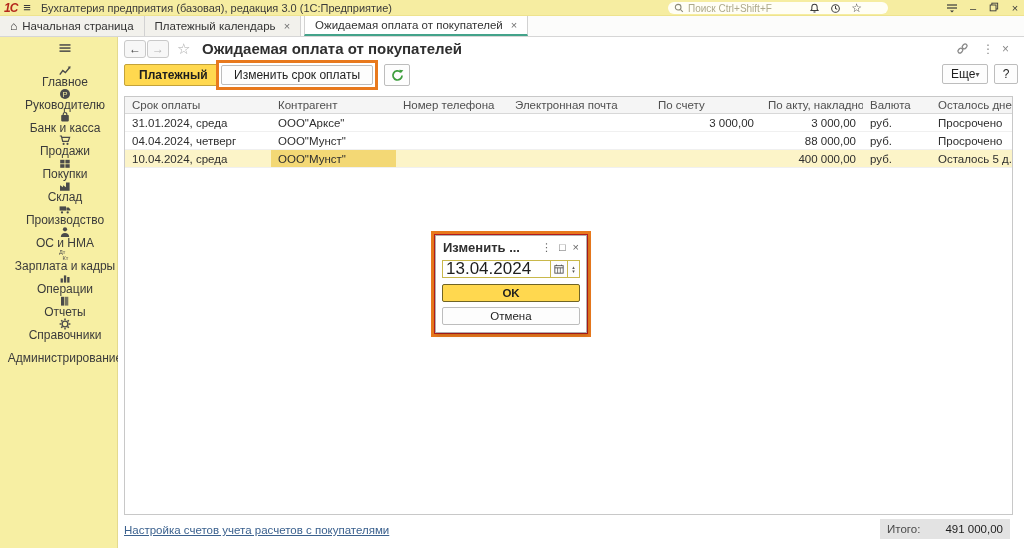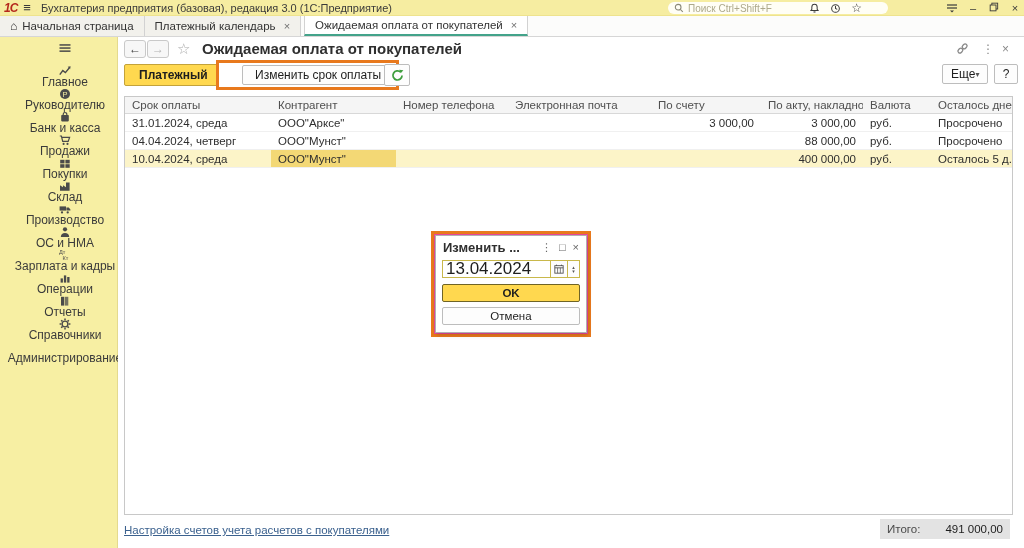--- a/index.html
+++ b/index.html
@@ -52,21 +52,21 @@
   .hd-link { left:838px; }
   .hd-dots { left:864px; }
   .hd-close { left:884px; }
 
   .toolbar { position:absolute; left:0; top:25px; width:100%; height:28px; }
   .btn { font-size:12px; border:1px solid #bdbdbd; background:#fdfdfd; border-radius:2px;
     display:inline-flex; align-items:center; justify-content:center; cursor:pointer; color:#1e1e1e; }
   .btn-remind { position:absolute; left:6px; top:2px; height:22px; padding:0 14px;
     background:#ffd84f; border:1px solid #c3a23a; font-weight:bold; }
   .annot-btn { position:absolute; left:98px; top:-2px; border:3px solid #e8791d; padding:2px; background:#fff; }
-  .btn-change { height:20px; padding:0 12px;margin-left:21px; }
+  .btn-change { height:20px; padding:0 12px; }
   .btn-refresh { position:absolute; left:266px; top:2px; width:26px; height:22px; }
   .btn-more { position:absolute; left:824px; top:2px; height:20px; padding:0 8px; }
   .btn-help { position:absolute; left:876px; top:2px; width:24px; height:20px; }
   .caret { font-size:8px; color:#555; }
 
   
   .tbl { position:absolute; left:6px; top:59px; width:889px; height:419px; border:1px solid #c8c8c8; background:#fff; }
   .trow { display:grid; grid-template-columns:146px 125px 112px 143px 110px 102px 68px auto; }
   .trow > div { padding:2px 7px; font-size:11.5px; line-height:14px; color:#2e2e2e;
     white-space:nowrap; overflow:hidden; }
@@ -80,21 +80,21 @@
 
   
   .flink { position:absolute; left:6px; top:487px; font-size:11.5px; color:#3b618e;
     text-decoration:underline; cursor:pointer; white-space:nowrap; }
   .totalbox { position:absolute; left:762px; top:482px; width:130px; height:20px; background:#e3e3e3;
     display:flex; align-items:center; justify-content:space-between; padding:0 7px; font-size:11.5px; }
   .totalbox .tl { color:#4a4a4a; } .totalbox .tv { color:#1e1e1e; }
 
   
   .dlg-annot { position:absolute; left:313px; top:194px; border:3px solid #e8791d; padding:1px;
-    background:#ec4899; z-index:5; }
+    background:#b91c1c; z-index:5; }
   .dialog { width:152px; background:#fff; border:1px solid #b0b0b0; box-shadow:1px 2px 4px rgba(0,0,0,.18); }
   .dlg-title { height:22px; display:flex; align-items:center; padding:0 7px; }
   .dlg-title .dt { font-size:13px; font-weight:bold; color:#2f2f2f; flex:1; white-space:nowrap; }
   .dlg-title .dic { color:#666; font-size:11px; margin-left:7px; cursor:pointer; }
   .dlg-inrow { display:flex; align-items:stretch; margin:2px 6px 0 6px; height:18px;
     border:1px solid #c9b84b; background:#fff; }
   .dlg-inrow input { flex:1; border:none; outline:none; font-size:17px; padding:0 3px;
     font-family:"Liberation Sans", sans-serif; color:#1e1e1e; min-width:0; background:transparent; }
   .calbtn { width:17px; border-left:1px solid #c9b84b; display:flex; align-items:center; justify-content:center; cursor:pointer; background:#fdfdfd; }
   .spinner { width:12px; border-left:1px solid #c9b84b; display:flex; flex-direction:column; align-items:center;

